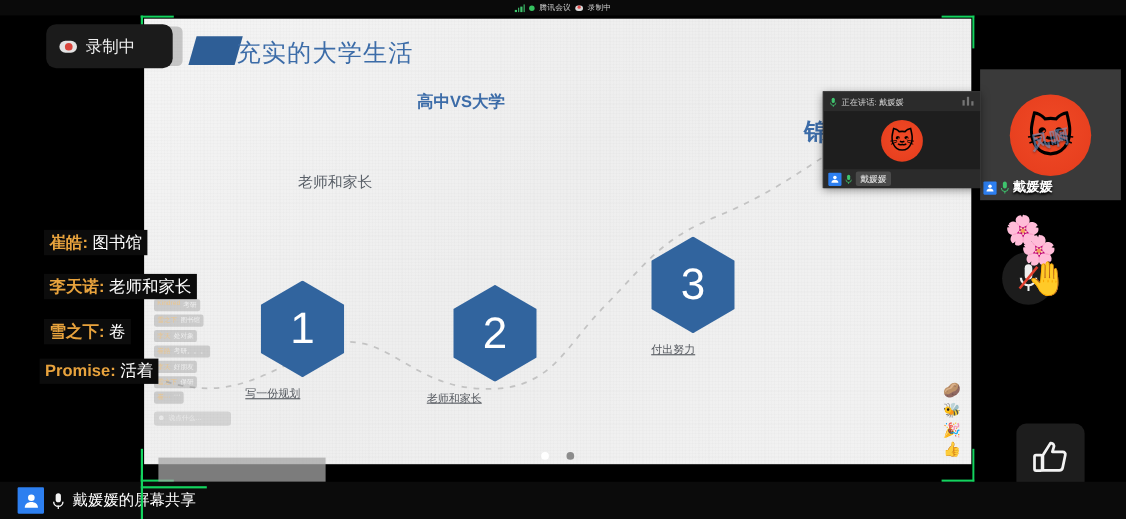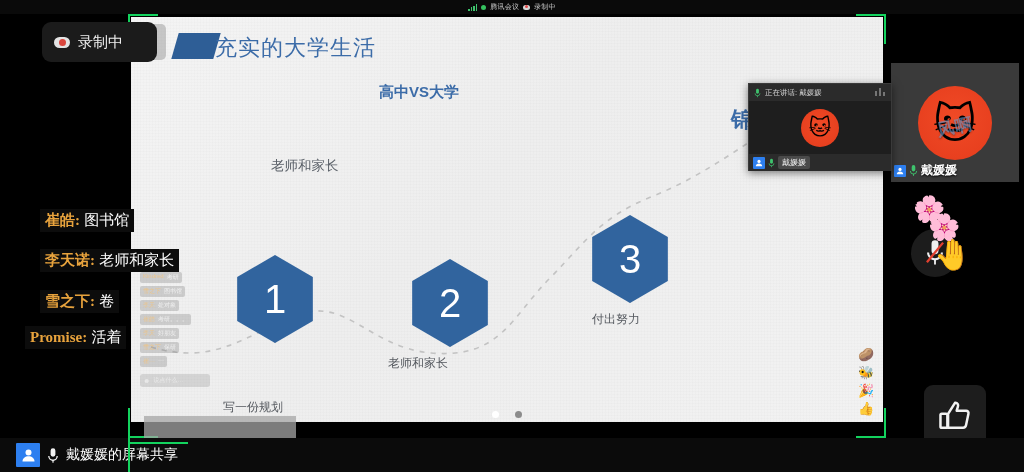--- a/index.html
+++ b/index.html
@@ -70,24 +70,24 @@
   
   .hexwrap{ position:absolute; z-index:5; }
   .hex{
     width:88px; height:88px; background:#31649e;
     clip-path:polygon(50% 0%,93% 25%,93% 75%,50% 100%,7% 75%,7% 25%);
     display:flex; align-items:center; justify-content:center;
     box-shadow:0 4px 10px rgba(0,0,0,.18);
   }
   .hex span{ color:#fff; font-size:40px; font-weight:300; line-height:1; }
   .hex-label{
-    position:absolute; font-size:12px; color:#55595f; white-space:nowrap;
+    position:absolute; font-size:10px; color:#55595f; white-space:nowrap;text-decoration:underline;
   }
   #hex1{ left:100px; top:238px; }
-  #hex1 .hex-label{ left:-8px; top:96px;margin-top:48px; }
+  #hex1 .hex-label{ left:-8px; top:96px; }
   #hex2{ left:275px; top:242px; }
   #hex2 .hex-label{ left:-18px; top:96px; }
   #hex3{ left:455px; top:198px; }
   #hex3 .hex-label{ left:6px; top:96px; }
 
   
   #page-dots{ position:absolute; left:0; right:0; bottom:4px; display:flex; justify-content:center; gap:16px; z-index:20; }
   #page-dots i{ width:7px;height:7px;border-radius:50%;background:#8c8c8c;display:block; }
   #page-dots i.on{ background:#fff; }
 
@@ -193,26 +193,26 @@
     position:absolute; left:852px; top:348px; width:28px; height:86px; z-index:27;
     display:flex; flex-direction:column; align-items:center; gap:5px;
   }
   #float-reactions span{ font-size:13px; line-height:1; opacity:.9; }
 
   
   .chat-msg{
     position:absolute; z-index:35; background:#0c0c0c;
     padding:2px 5px; font-size:15px; white-space:nowrap;
   }
-  .chat-msg .who{ color:#e8a33d; font-weight:bold;font-family:Liberation Serif, serif; }
+  .chat-msg .who{ color:#e8a33d; font-weight:bold; }
   .chat-msg .txt{ color:#fff; }
   #chat-1{ left:40px; top:209px; }
   #chat-2{ left:40px; top:249px; }
   #chat-3{ left:40px; top:290px; }
-  #chat-4{ left:25px; top:326px; }
+  #chat-4{ left:36px; top:326px; }
 
   
   #mini-chat{
     position:absolute; left:140px; top:258px; width:70px; z-index:20;
     display:flex; flex-direction:column; gap:3px; opacity:.55;
   }
   .mini-row{
     background:rgba(120,120,120,.55); border-radius:2px; padding:1px 3px;
     font-size:6px; color:#efefef; white-space:nowrap; overflow:hidden;
     display:flex; gap:3px; align-self:flex-start;

